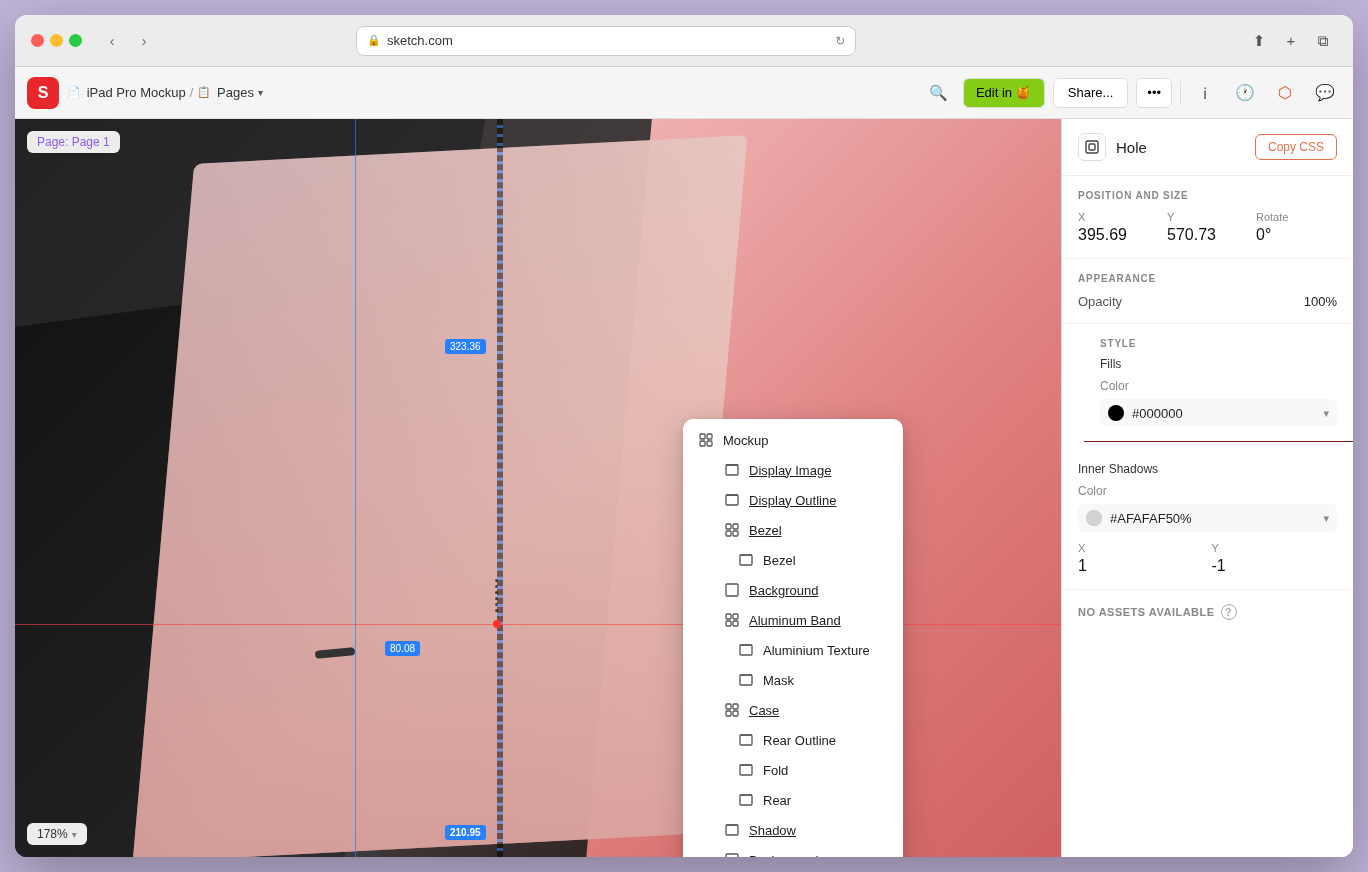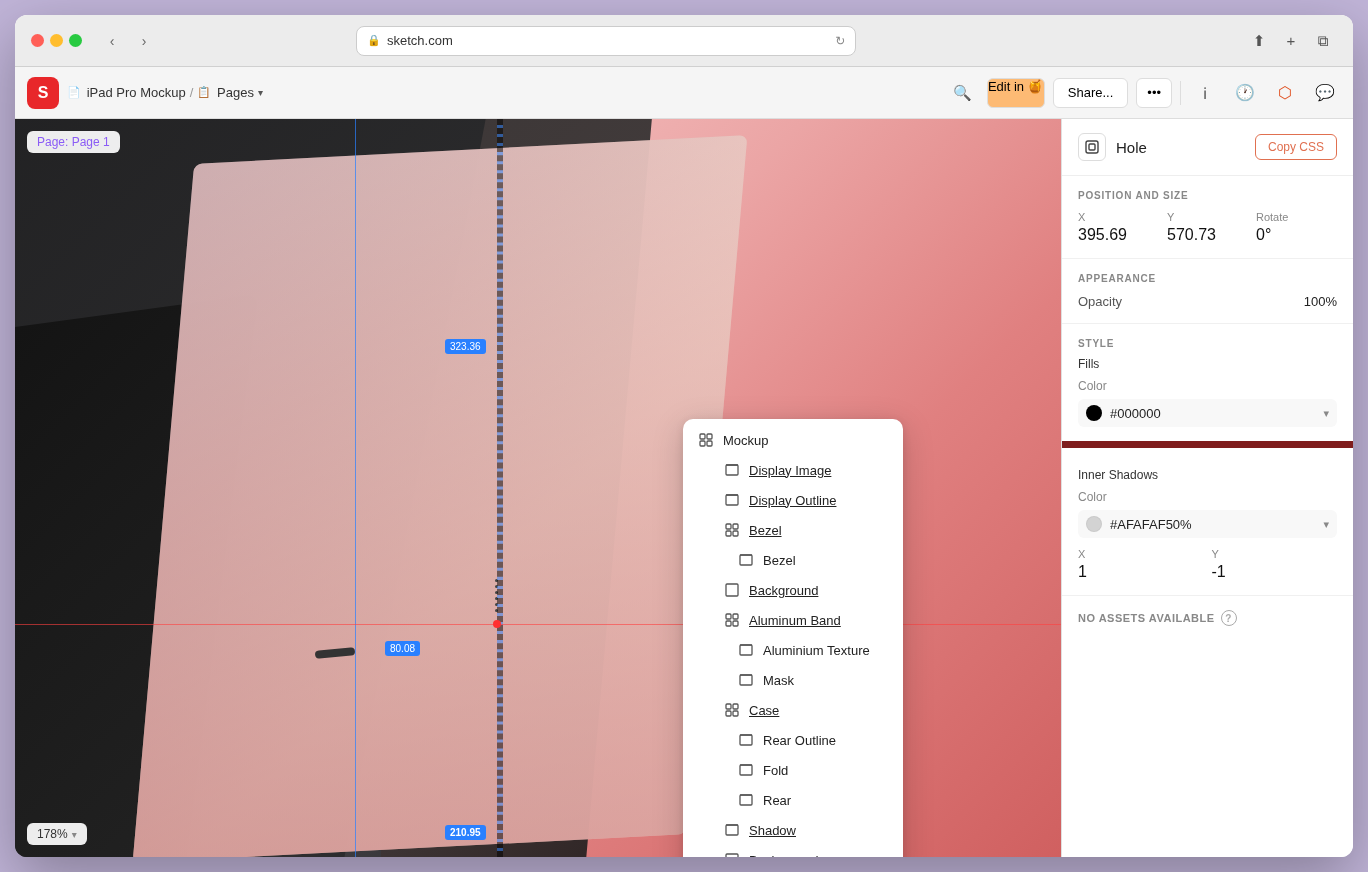--- a/index.html
+++ b/index.html
@@ -152,28 +152,28 @@
       border-radius: 6px;
       display: flex;
       align-items: center;
       justify-content: center;
       color: #555;
       font-size: 15px;
     }
 
     .btn-edit-in {
       height: 30px;
-      padding: 0 0;
-      background: #fdba74;
+      padding: 0 12px;
+      background: #84cc16;
       border: 1px solid #ddd;
       border-radius: 6px;
       cursor: pointer;
       font-size: 13px;
       display: flex;
-      align-items: flex-start;
+      align-items: center;
       gap: 4px;
     }
 
     .btn-share {
       height: 30px;
       padding: 0 14px;
       background: #fff;
       border: 1px solid #ddd;
       border-radius: 6px;
       cursor: pointer;
@@ -482,21 +482,22 @@
       color: #555;
     }
 
     .appearance-value {
       font-size: 13px;
       color: #222;
     }
 
     .style-section {
       padding: 14px 16px;
-      border-bottom: 7px solid #7f1d1d;
+      border-bottom: 1px solid #7f1d1d;
+      margin-left: 22px;
     }
 
     .style-section-title {
       font-size: 10px;
       font-weight: 600;
       color: #888;
       letter-spacing: 0.8px;
       text-transform: uppercase;
       margin-bottom: 8px;
     }

